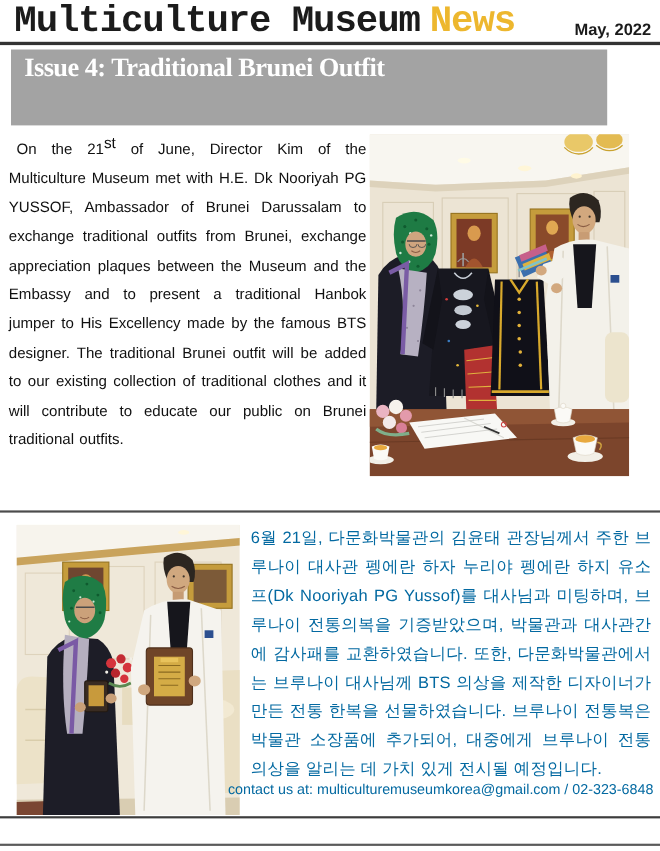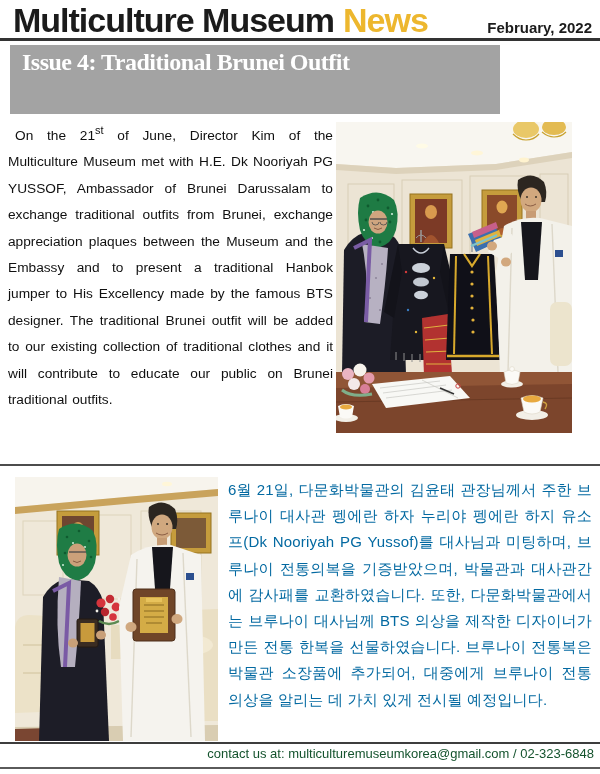--- a/index.html
+++ b/index.html
@@ -10,21 +10,21 @@
     height: 774px;
     background: #ffffff;
     overflow: hidden;
     font-family: "Liberation Sans", sans-serif;
     color: #141414;
   }
   
   .masthead-title {
     position: absolute;
     left: 13px; top: 1px;
-    font-family: Liberation Sans, sans-serif;
+    font-family: Liberation Mono, monospace;
     font-weight: bold;
     font-size: 34px;
     letter-spacing: -1px;
     color: #1b1b1b;
     white-space: nowrap;
   }
   .masthead-title .accent { color: #EDB72E; margin-left: 9px; }
   .issue-date {
     position: absolute;
     right: 8px; top: 19px;
@@ -36,21 +36,21 @@
   .masthead-rule {
     position: absolute;
     left: 0; top: 38px;
     width: 600px; height: 3px;
     background: #333333;
   }
   
   .issue-banner {
     position: absolute;
     left: 10px; top: 45px;
-    width: 490px; height: 69px;
+    width: 542px; height: 69px;
     background: #a3a3a3;
     color: #ffffff;
     font-family: "Liberation Serif", serif;
   }
   .banner-line1 {
     position: absolute;
     left: 12px; top: 4px;
     font-size: 24px;
     font-weight: bold;
     letter-spacing: -0.5px;
@@ -68,21 +68,21 @@
   .article-en {
     position: absolute;
     left: 8px; top: 123px;
     width: 325px;
     font-size: 13.7px;
     line-height: 26.4px;
     text-align: justify;
     color: #101010;
   }
   .article-en p { text-indent: 7px; word-spacing: 1px; }
-  .article-en sup { font-size: 11px; vertical-align: super; line-height: 0; }
+  .article-en sup { font-size: 14px; vertical-align: super; line-height: 0; }
   
   .photo1 { position: absolute; left: 336px; top: 122px; width: 236px; height: 311px; }
   .photo2 { position: absolute; left: 15px;  top: 477px; width: 203px; height: 264px; }
   .photo1 svg, .photo2 svg { display: block; }
   
   .section-divider {
     position: absolute;
     left: 0; top: 464px;
     width: 600px; height: 2px;
     background: #4c4c4c;
@@ -100,38 +100,38 @@
   }
   
   .footer-rule-top {
     position: absolute;
     left: 0; top: 742px;
     width: 600px; height: 2px;
     background: #3d3d3d;
   }
   .footer-text {
     position: absolute;
-    right: 6px; top: 746px;
+    right: 6px; top: 710px;
     font-size: 13px;
-    color: #14532d;
+    color: #0369a1;
   }
   .footer-rule-bottom {
     position: absolute;
     left: 0; top: 767px;
     width: 600px; height: 2px;
     background: #5a5a5a;
   }
 </style>
 </head>
 <body>
 
 <div class="page">
 
   <div class="masthead-title"><span>Multiculture Museum</span><span class="accent">News</span></div>
-  <div class="issue-date">February, 2022</div>
+  <div class="issue-date">May, 2022</div>
   <div class="masthead-rule"></div>
 
   <div class="issue-banner">
     <div class="banner-line1">Issue 4: Traditional Brunei Outfit</div>
   </div>
 
   <div class="article-en">
     <p><span>On the 21</span><sup>st</sup><span> of June, Director Kim of the Multiculture Museum met with H.E. Dk Nooriyah PG YUSSOF, Ambassador of Brunei Darussalam to exchange traditional outfits from Brunei, exchange appreciation plaques between the Museum and the Embassy and to present a traditional Hanbok jumper to His Excellency made by the famous BTS designer. The traditional Brunei outfit will be added to our existing collection of traditional clothes and it will contribute to educate our public on Brunei traditional outfits.</span></p>
   </div>
 

